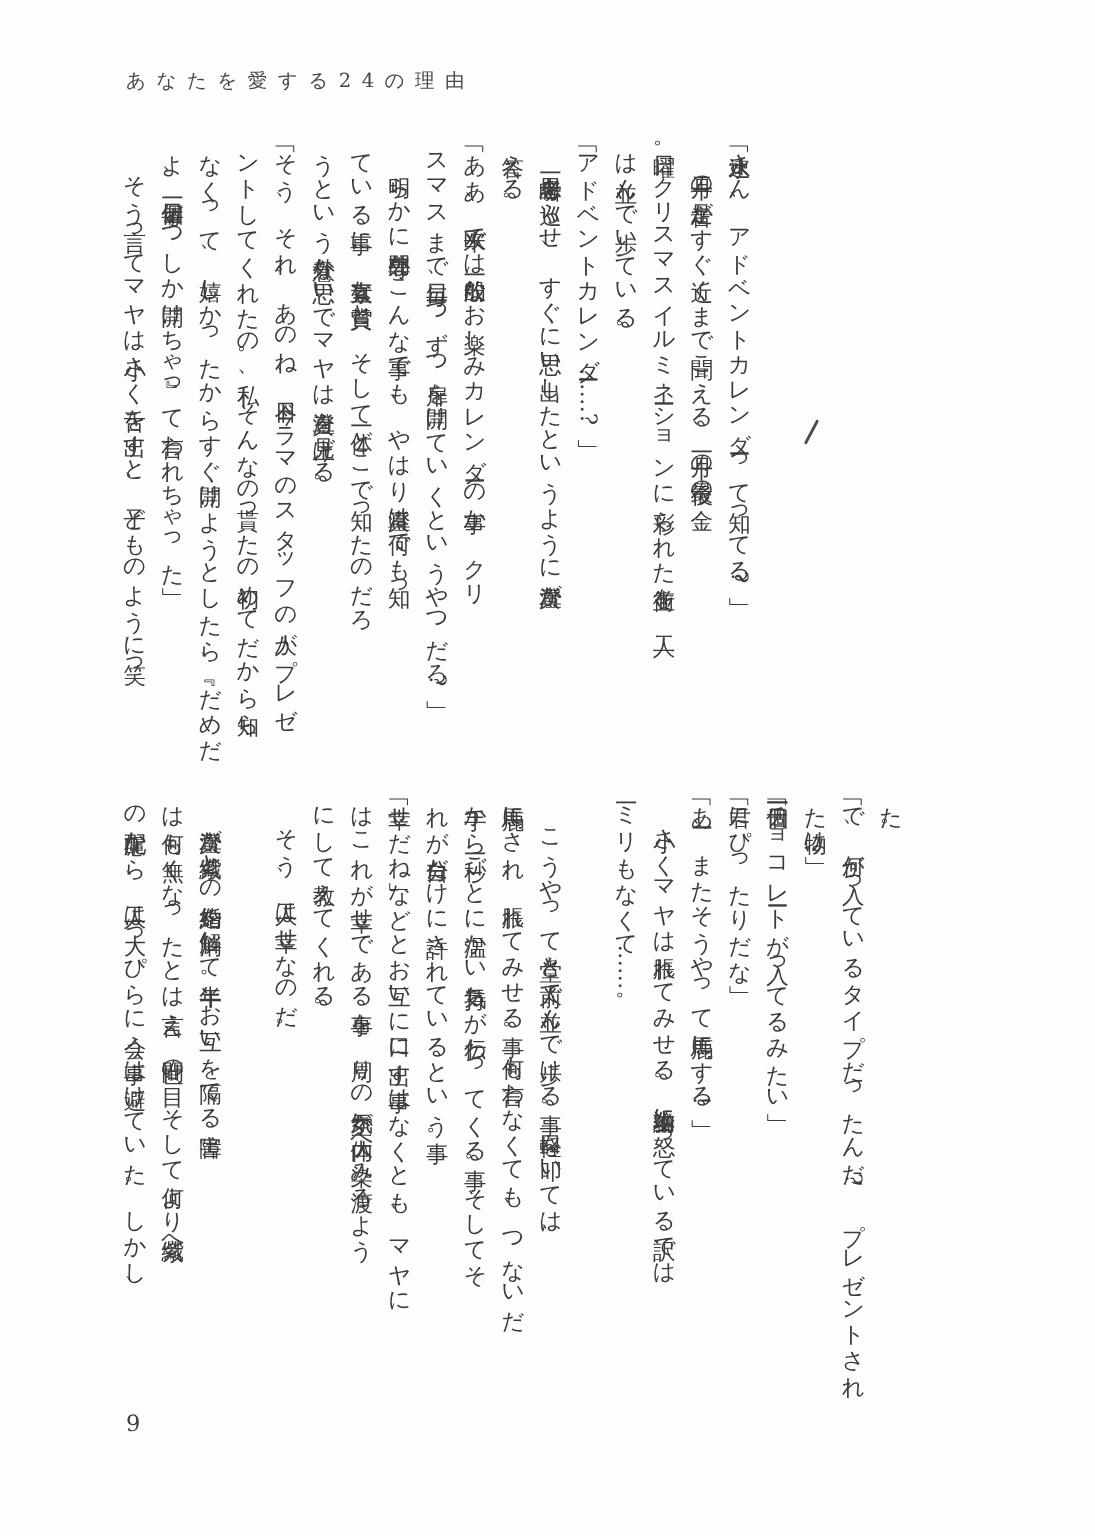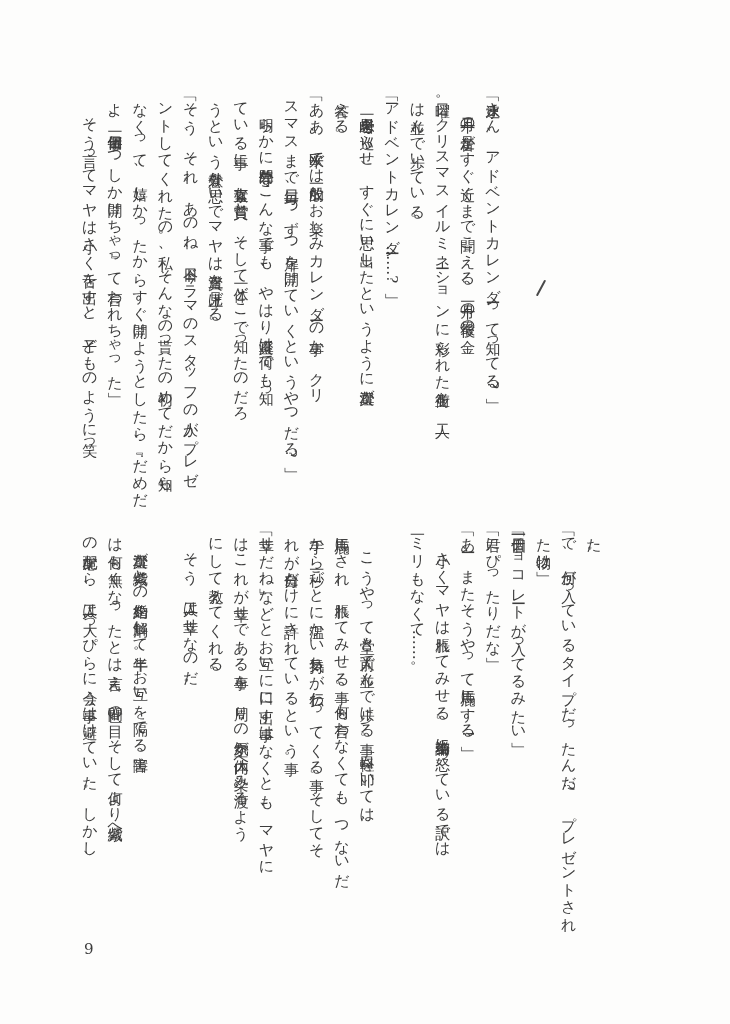--- a/index.html
+++ b/index.html
@@ -65,20 +65,21 @@
     top: 940px;
     font-size: 15px;
     color: #3c3c3c;
   }
 </style>
 </head>
 <body>
 
 <div id="page">
 
+  <div class="running-head">あなたを愛する24の理由</div>
 
   <div class="slash-mark"></div>
 
   <div id="block-top" class="vtext">
     <div class="line">「速水さん、アドベントカレンダーって知ってる?」</div>
     <div class="line indent">十二月の足音がすぐ近くまで聞こえる、十一月の最後の金</div>
     <div class="line">曜日。クリスマスイルミネーションに彩られた街並を、二人</div>
     <div class="line">は並んで歩いている。</div>
     <div class="line">「アドベントカレンダー……?」</div>
     <div class="line indent">一瞬思考を巡らせ、すぐに思い出したというように真澄が</div>

